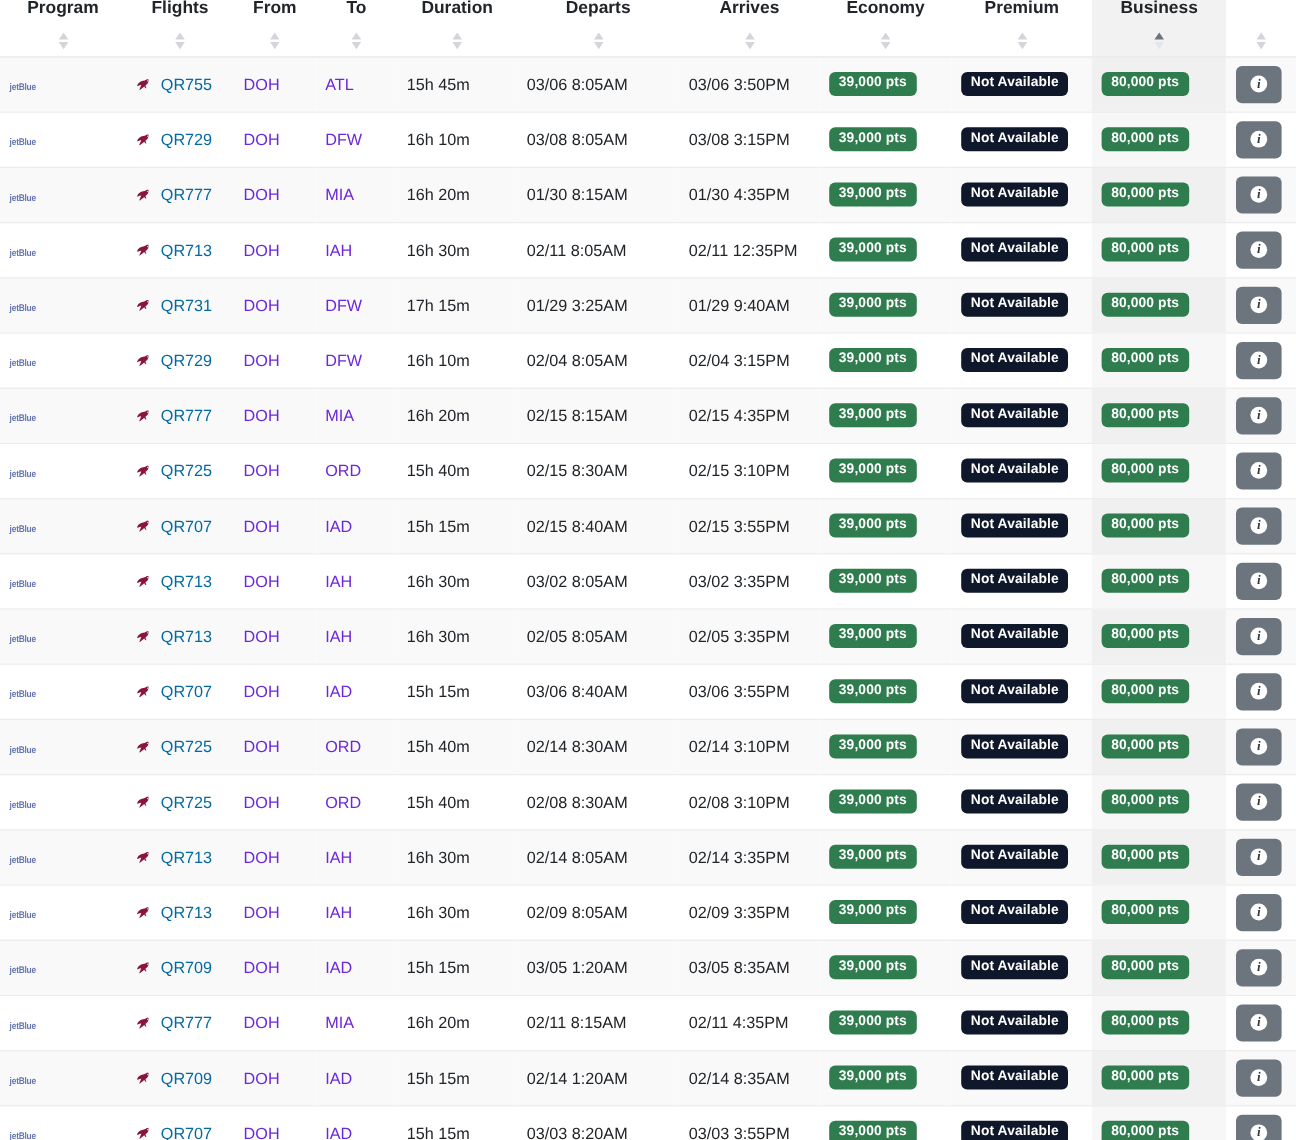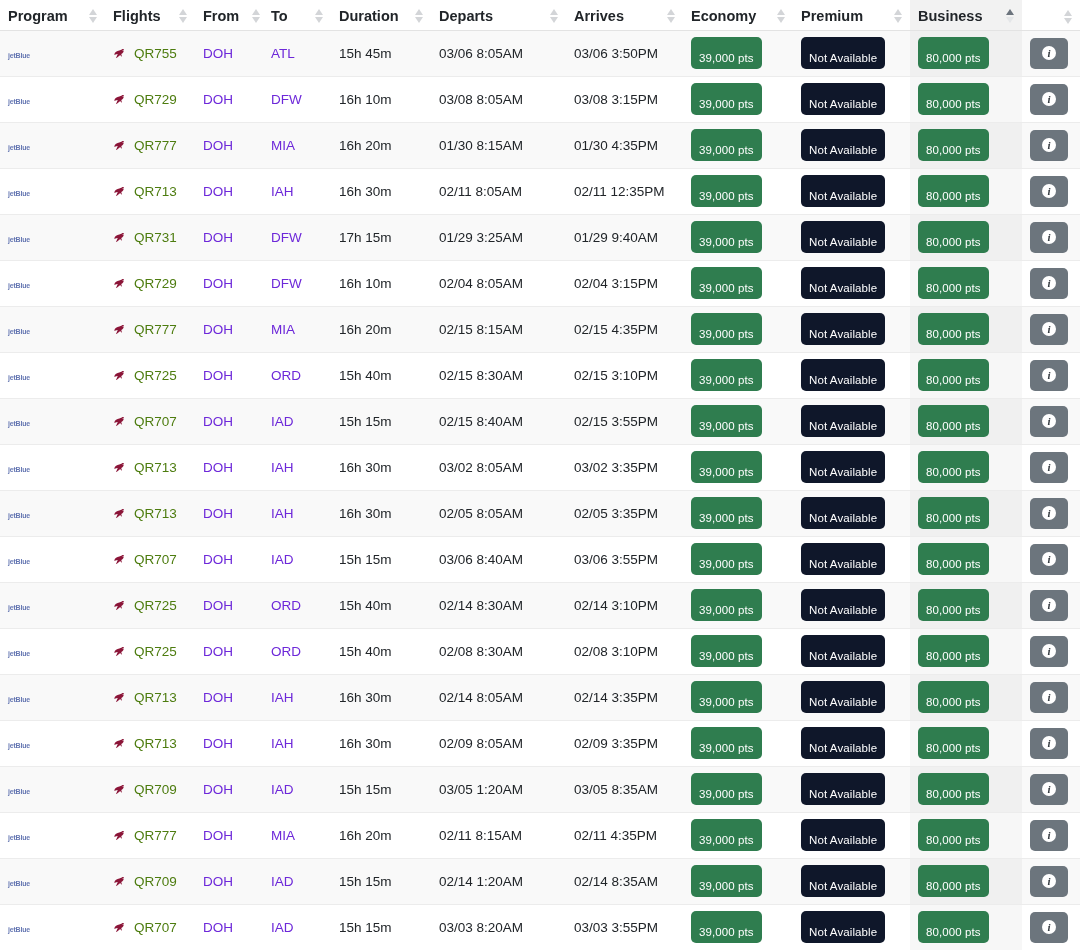--- a/index.html
+++ b/index.html
@@ -55,20 +55,21 @@
     background: #ffffff;
     border-bottom: 1px solid #e3e3e3;
     white-space: nowrap;
   }
   thead th.hdr-business { background: #f2f2f2; margin-left: 25px; }
 
   .hdr-inner {
     display: flex;
     align-items: center;
     gap: 6px;
+    flex-direction: column;
   }
   .hdr-label { line-height: 1; }
 
   
   .sort-icon {
     display: inline-flex;
     flex-direction: column;
     align-items: center;
     justify-content: center;
     gap: 2px;
@@ -125,35 +126,35 @@
     display: flex;
     align-items: center;
     gap: 6px;
   }
   .airline-mark {
     flex: 0 0 auto;
     width: 15px;
     height: 13px;
     display: block;
   }
-  .flight-no { color: #4d7c0f; }
+  .flight-no { color: #0369a1; }
 
   .airport-link {
     color: #6d28d9;
     text-decoration: none;
     cursor: pointer;
   }
 
   
   .badge {
     display: inline-block;
-    padding: 16px 8px 5px 8px;
+    padding: 4px 8px 5px 8px;
     border-radius: 5px;
     font-size: 11.5px;
-    font-weight: normal;
+    font-weight: bold;
     color: #ffffff;
     line-height: 1;
     letter-spacing: 0.1px;
     white-space: nowrap;
     cursor: pointer;
   }
   .badge.badge-available   { background: #2f7d4f; }
   .badge.badge-unavailable { background: #0f172a; }
 
   

